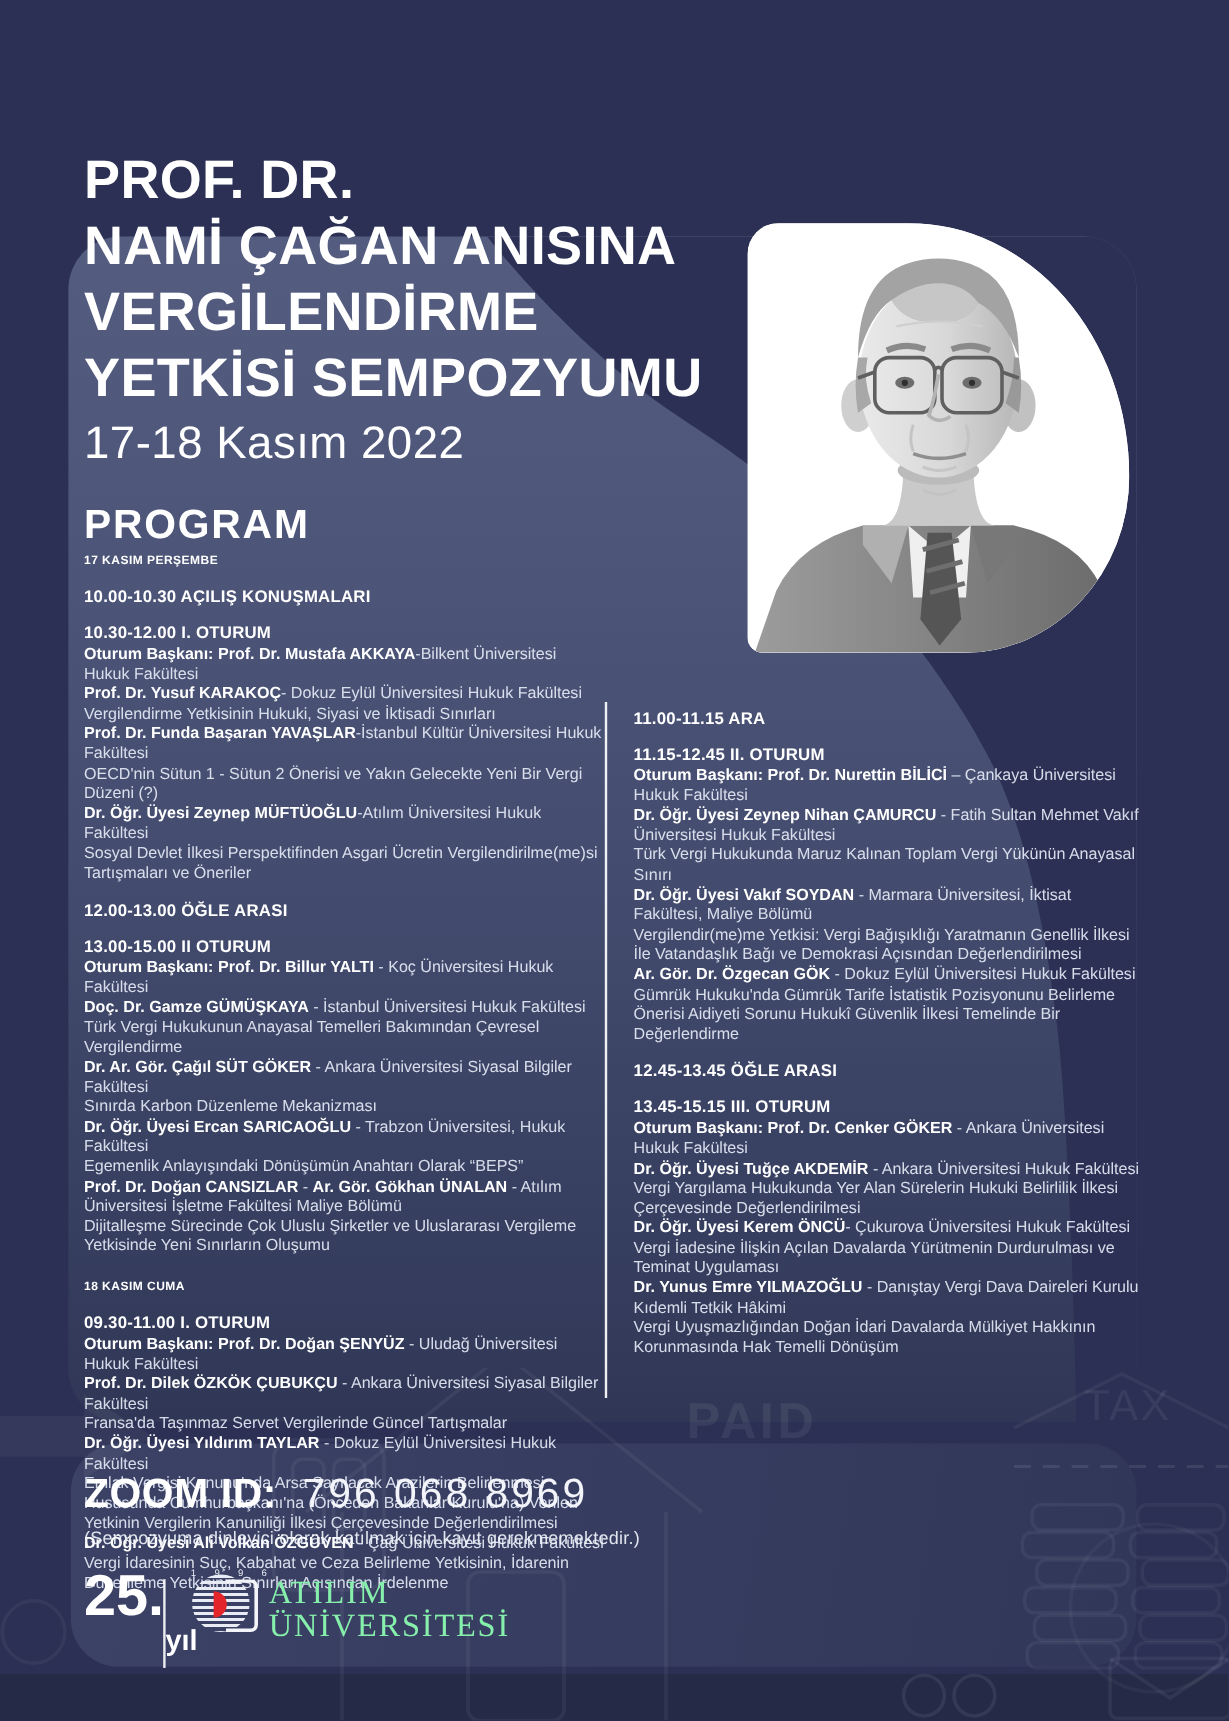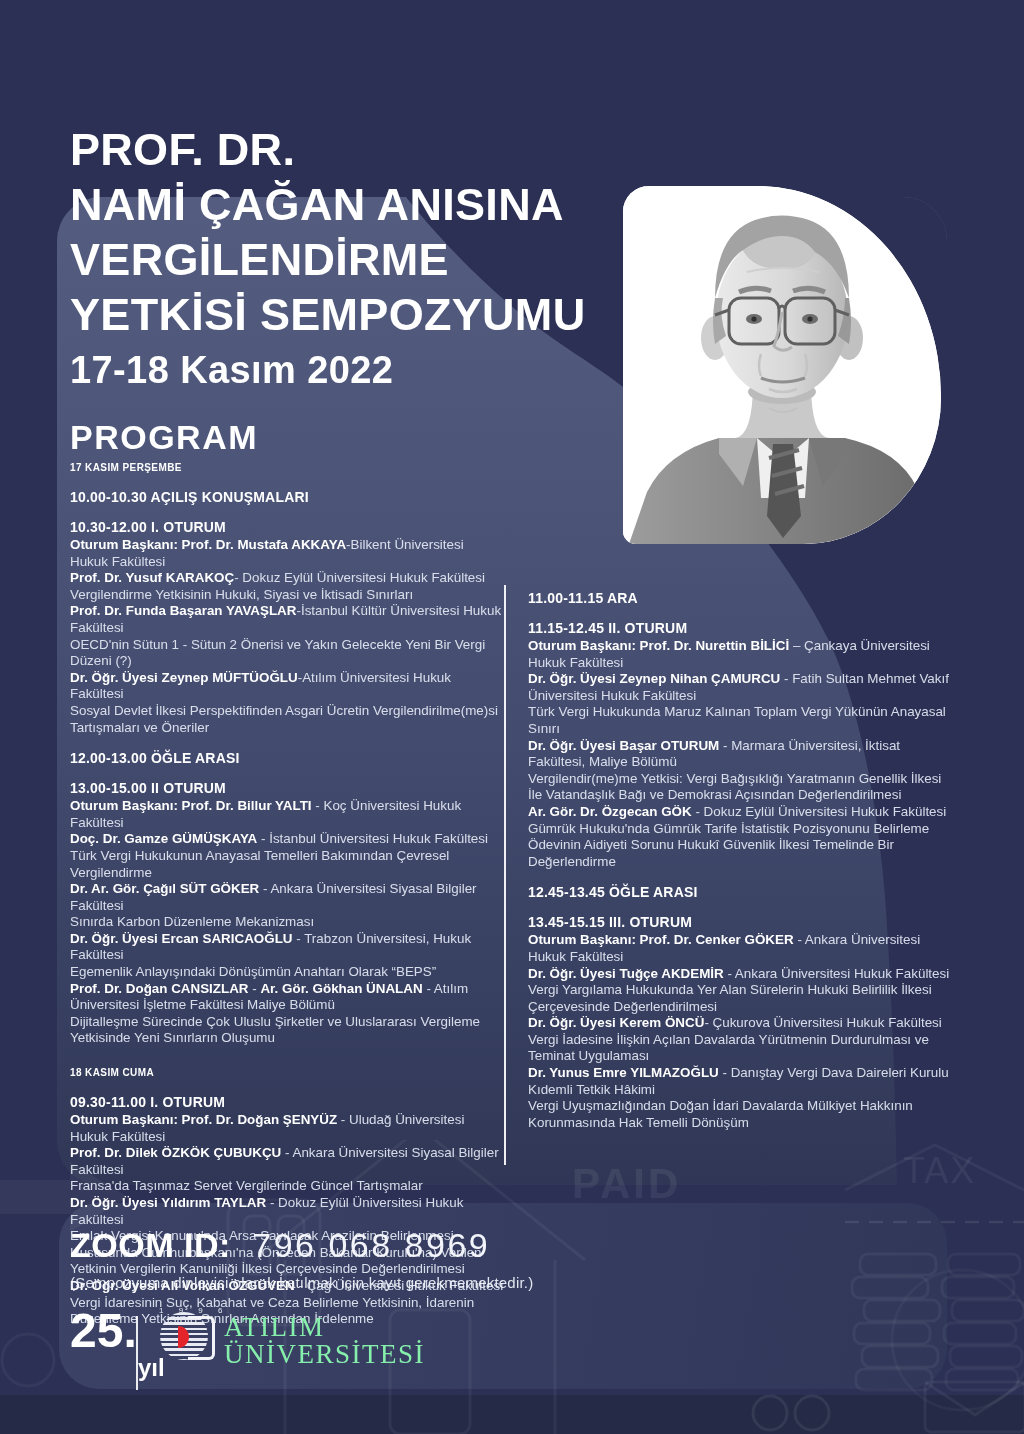--- a/index.html
+++ b/index.html
@@ -13,21 +13,21 @@
   .panel-main svg{position:absolute;left:0;top:0;}
 
   
   .panel-footer{position:absolute;left:59px;top:1203px;width:888px;height:186px;border-radius:40px;
     background:linear-gradient(100deg,#3b4266 0%,#353c5f 55%,#303759 100%);}
   .bottom-strip{position:absolute;left:0;top:1395px;width:1024px;height:39px;background:#252b47;}
 
   
   .title{position:absolute;left:70px;top:122px;width:560px;font-size:45px;line-height:55px;
          font-weight:800;letter-spacing:.3px;}
-  .date{position:absolute;left:70px;top:349px;font-size:38px;font-weight:700;letter-spacing:.4px;}
+  .date{position:absolute;left:70px;top:349px;font-size:38px;font-weight:400;letter-spacing:.4px;}
   .program-h{position:absolute;left:70px;top:418px;font-size:34px;font-weight:700;letter-spacing:1.5px;}
 
   
   .col{position:absolute;}
   .col-left{left:70px;top:462px;width:434px;}
   .col-right{left:528px;top:590px;width:424px;}
   .day-header{font-size:10px;font-weight:800;letter-spacing:.4px;color:#fff;margin:0 0 16px 0;}
   .p-block + .day-header{margin-top:20px;}
   .p-block{margin-bottom:14px;}
   .time-header{font-size:14px;font-weight:800;color:#fff;margin-bottom:2px;letter-spacing:.2px;}
@@ -236,24 +236,24 @@
     </div>
   <div class="col col-right">
       <div class="p-block">
         <div class="time-header">11.00-11.15 ARA</div>
       </div>
       <div class="p-block">
         <div class="time-header">11.15-12.45 II. OTURUM</div>
         <div class="p-item"><span class="bd">Oturum Başkanı: Prof. Dr. Nurettin BİLİCİ</span><span> – Çankaya Üniversitesi Hukuk Fakültesi</span></div>
         <div class="p-item"><span class="bd">Dr. Öğr. Üyesi Zeynep Nihan ÇAMURCU</span><span> - Fatih Sultan Mehmet Vakıf Üniversitesi Hukuk Fakültesi</span></div>
         <div class="p-item"><span>Türk Vergi Hukukunda Maruz Kalınan Toplam Vergi Yükünün Anayasal Sınırı</span></div>
-        <div class="p-item"><span class="bd">Dr. Öğr. Üyesi Başar OTURUM</span><span> - Marmara Üniversitesi, İktisat Fakültesi, Maliye Bölümü</span></div>
+        <div class="p-item"><span class="bd">Dr. Öğr. Üyesi Vakıf SOYDAN</span><span> - Marmara Üniversitesi, İktisat Fakültesi, Maliye Bölümü</span></div>
         <div class="p-item"><span>Vergilendir(me)me Yetkisi: Vergi Bağışıklığı Yaratmanın Genellik İlkesi İle Vatandaşlık Bağı ve Demokrasi Açısından Değerlendirilmesi</span></div>
         <div class="p-item"><span class="bd">Ar. Gör. Dr. Özgecan GÖK</span><span> - Dokuz Eylül Üniversitesi Hukuk Fakültesi</span></div>
-        <div class="p-item"><span>Gümrük Hukuku'nda Gümrük Tarife İstatistik Pozisyonunu Belirleme Ödevinin Aidiyeti Sorunu Hukukî Güvenlik İlkesi Temelinde Bir Değerlendirme</span></div>
+        <div class="p-item"><span>Gümrük Hukuku'nda Gümrük Tarife İstatistik Pozisyonunu Belirleme Önerisi Aidiyeti Sorunu Hukukî Güvenlik İlkesi Temelinde Bir Değerlendirme</span></div>
       </div>
       <div class="p-block">
         <div class="time-header">12.45-13.45 ÖĞLE ARASI</div>
       </div>
       <div class="p-block">
         <div class="time-header">13.45-15.15 III. OTURUM</div>
         <div class="p-item"><span class="bd">Oturum Başkanı: Prof. Dr. Cenker GÖKER</span><span> - Ankara Üniversitesi Hukuk Fakültesi</span></div>
         <div class="p-item"><span class="bd">Dr. Öğr. Üyesi Tuğçe AKDEMİR</span><span> - Ankara Üniversitesi Hukuk Fakültesi</span></div>
         <div class="p-item"><span>Vergi Yargılama Hukukunda Yer Alan Sürelerin Hukuki Belirlilik İlkesi Çerçevesinde Değerlendirilmesi</span></div>
         <div class="p-item"><span class="bd">Dr. Öğr. Üyesi Kerem ÖNCÜ</span><span>- Çukurova Üniversitesi Hukuk Fakültesi</span></div>

